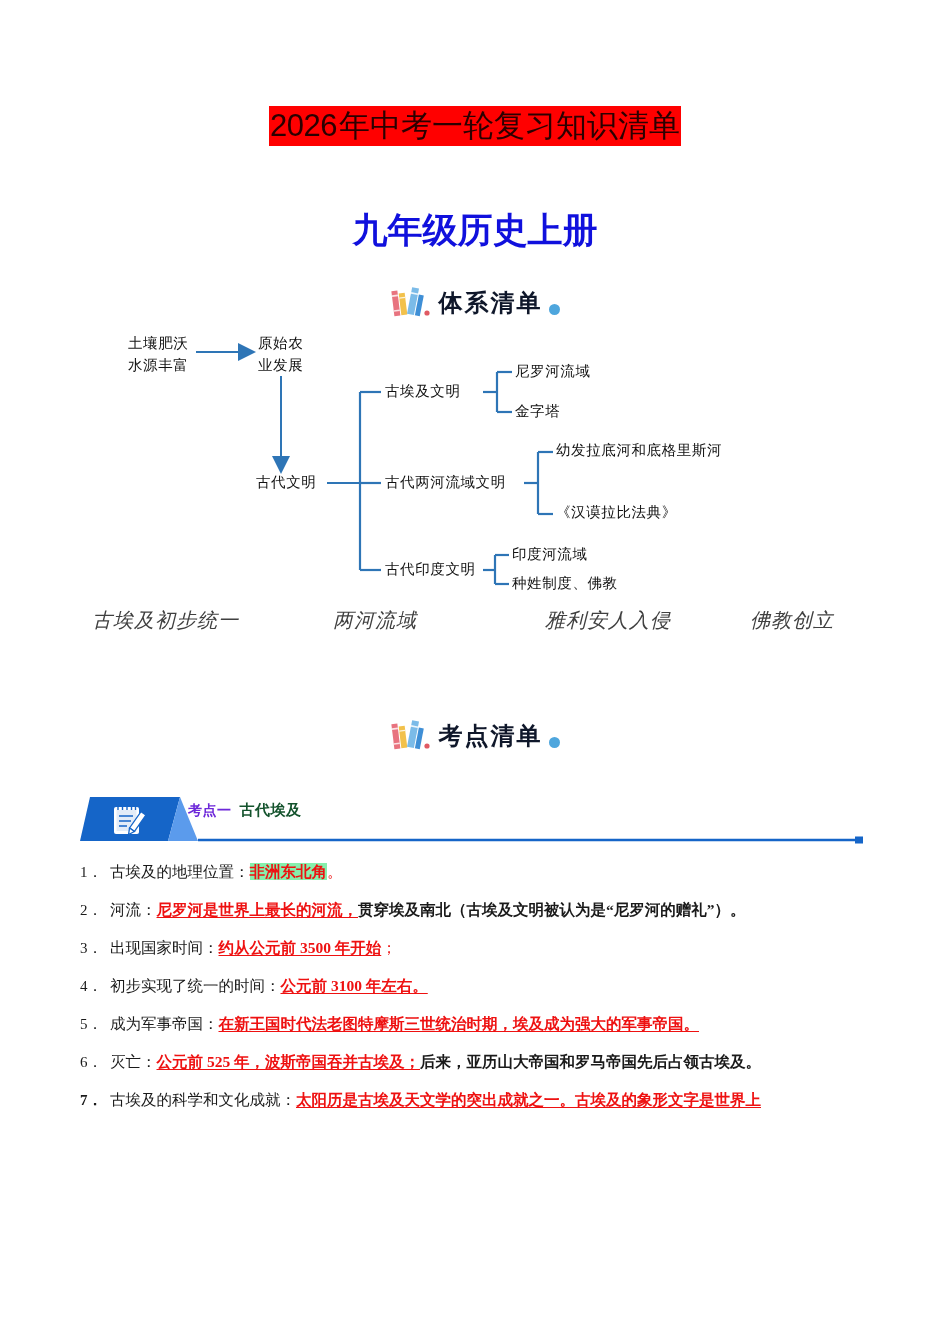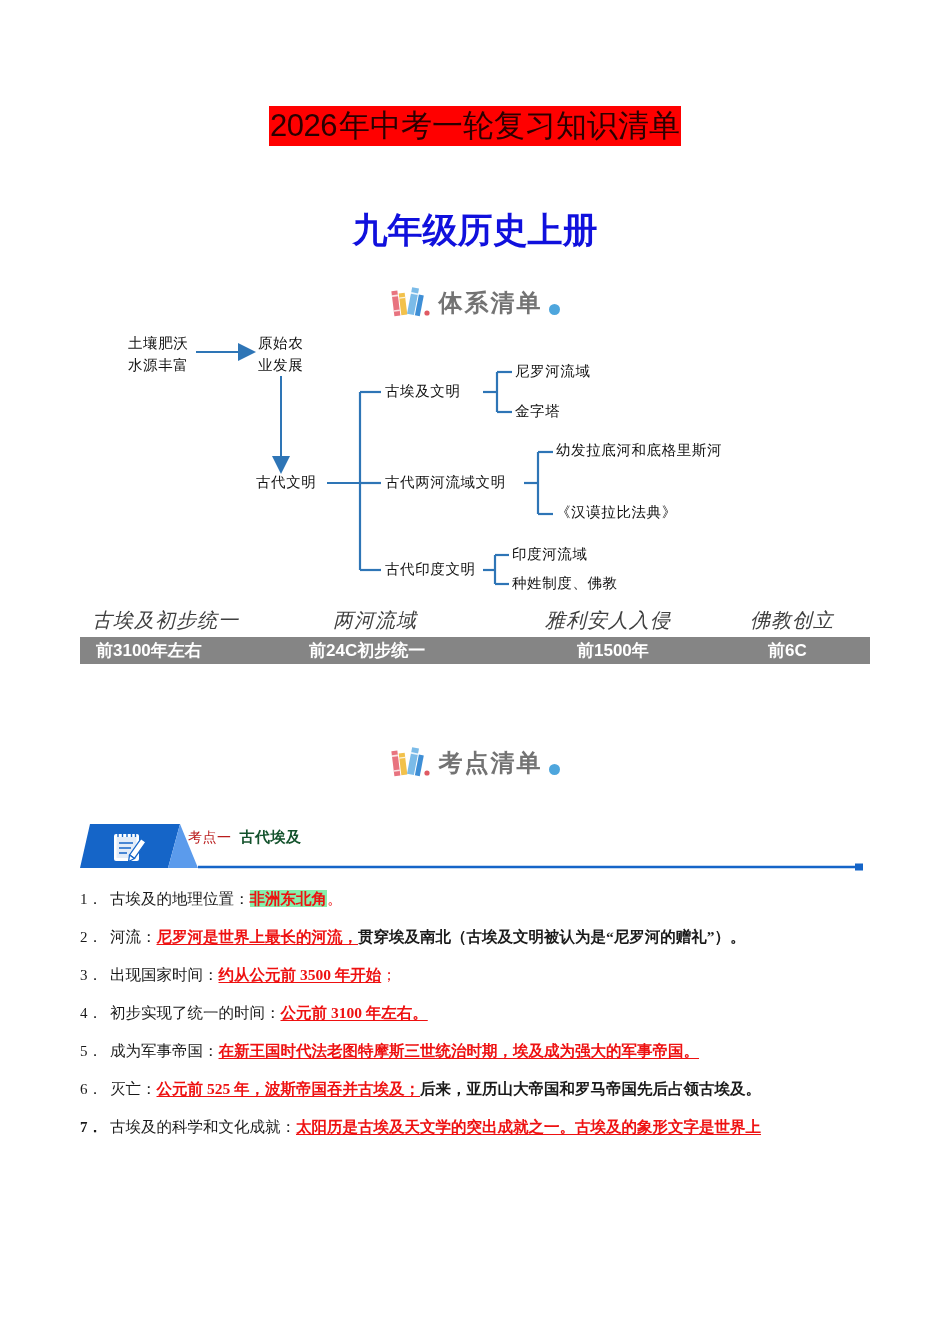--- a/index.html
+++ b/index.html
@@ -54,21 +54,21 @@
     margin-top: 30px;
     display: flex;
     align-items: center;
     justify-content: center;
     gap: 4px;
   }
   .sec-head .books { display: block; }
   .sec-head-text {
     font-size: 24px;
     font-weight: bold;
-    color: #737373;
+    color: #0f172a;
     letter-spacing: 2px;
     font-family: "Liberation Serif", "DejaVu Serif", serif;
   }
   .sec-head .dot-blue {
     width: 11px; height: 11px;
     border-radius: 50%;
     background: #4ea6dd;
     display: inline-block;
     margin-left: 2px;
     margin-top: 12px;
@@ -119,22 +119,22 @@
   .kd-banner { position: relative; width: 790px; height: 56px; margin: 36px auto 0 auto; }
   .kd-banner svg { position: absolute; left: 0; top: 0; }
   .kd-text {
     position: absolute;
     left: 108px;
     top: 10px;
     white-space: nowrap;
   }
   .kd-num {
     font-size: 14px;
-    font-weight: normal;
-    color: #b91c1c;
+    font-weight: bold;
+    color: #6d28d9;
     font-family: "Liberation Serif", "DejaVu Serif", serif;
     letter-spacing: 0.5px;
   }
   .kd-name {
     font-size: 15px;
     font-weight: bold;
     color: #14532d;
     font-family: "Liberation Serif", "DejaVu Serif", serif;
     margin-left: 8px;
     letter-spacing: 0.5px;
@@ -257,26 +257,20 @@
   <div class="mm-label" style="left:512px; top:215px;">印度河流域</div>
   <div class="mm-label" style="left:512px; top:244px;">种姓制度、佛教</div>
 </div>
 
 <div class="timeline">
   <div class="tl-heads">
     <div class="tl-head" style="left:12px;">古埃及初步统一</div>
     <div class="tl-head" style="left:253px;">两河流域</div>
     <div class="tl-head" style="left:465px;">雅利安人入侵</div>
     <div class="tl-head" style="left:670px;">佛教创立</div>
-  </div>
-  <div class="tl-bar">
-    <div class="tl-cell" style="left:16px;">前3100年左右</div>
-    <div class="tl-cell" style="left:229px;">前24C初步统一</div>
-    <div class="tl-cell" style="left:497px;">前1500年</div>
-    <div class="tl-cell" style="left:688px;">前6C</div>
   </div>
 </div>
 
 <div class="title-wrap">
   <div class="sec-head" style="margin-top:80px;">
     <span class="books">
       <svg width="44" height="34" viewBox="0 0 44 34">
         <g transform="rotate(-7 12 20)">
           <rect x="2" y="6" width="6" height="25" fill="#e8737f"></rect>
           <rect x="2" y="10" width="6" height="1.6" fill="#ffffff" opacity=".8"></rect>

